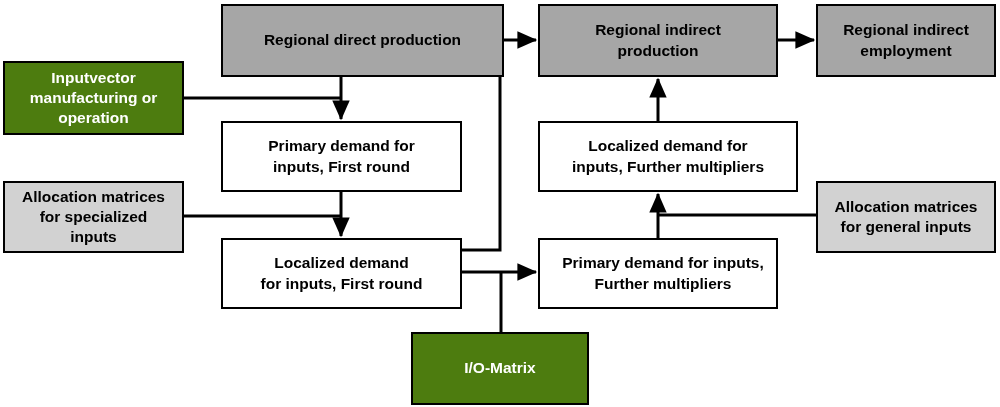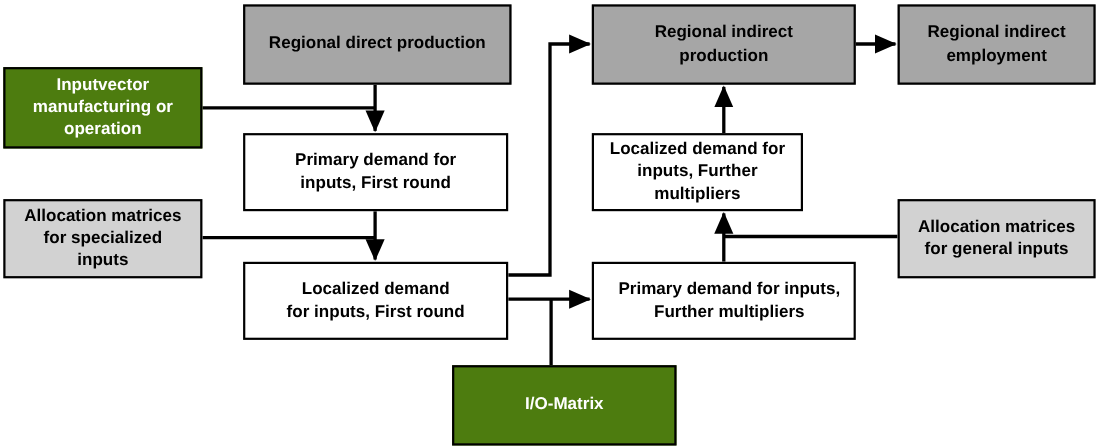--- a/index.html
+++ b/index.html
@@ -63,37 +63,37 @@
         <polyline points="462,272 536,272" fill="none" stroke="#000000" stroke-width="3" stroke-linecap="butt" stroke-linejoin="miter" marker-end="url(#arrowhead)"></polyline>
         <polyline points="501,332 501,272" fill="none" stroke="#000000" stroke-width="3" stroke-linecap="butt" stroke-linejoin="miter"></polyline>
         <polyline points="658,238 658,194" fill="none" stroke="#000000" stroke-width="3" stroke-linecap="butt" stroke-linejoin="miter" marker-end="url(#arrowhead)"></polyline>
         <polyline points="816,215 658,215" fill="none" stroke="#000000" stroke-width="3" stroke-linecap="butt" stroke-linejoin="miter"></polyline>
         <polyline points="658,121 658,79" fill="none" stroke="#000000" stroke-width="3" stroke-linecap="butt" stroke-linejoin="miter" marker-end="url(#arrowhead)"></polyline>
         <polyline points="778,40 814,40" fill="none" stroke="#000000" stroke-width="3" stroke-linecap="butt" stroke-linejoin="miter" marker-end="url(#arrowhead)"></polyline>
       </g>
   </svg>
 
   <div id="nodes-layer">
-      <div class="node fill-mid" style="left: 221px; top: 4px; width: 244px; height: 73px;"><span>Regional direct production</span></div>
+      <div class="node fill-mid" style="left: 221px; top: 4px; width: 283px; height: 73px;"><span>Regional direct production</span></div>
       <div class="node fill-dark" style="left: 3px; top: 61px; width: 181px; height: 74px;"><span>Inputvector
 manufacturing or
 operation</span></div>
       <div class="node fill-white" style="left: 221px; top: 121px; width: 241px; height: 71px; text-align: center;"><span>Primary demand for
 inputs, First round</span></div>
       <div class="node fill-light" style="left: 3px; top: 181px; width: 181px; height: 72px;"><span>Allocation matrices
 for specialized
 inputs</span></div>
       <div class="node fill-white" style="left: 221px; top: 238px; width: 241px; height: 71px; align-items: center;"><span>Localized demand
 for inputs, First round</span></div>
-      <div class="node fill-dark" style="left: 411px; top: 332px; width: 204px; height: 73px;"><span>I/O-Matrix</span></div>
+      <div class="node fill-dark" style="left: 411px; top: 332px; width: 178px; height: 73px;"><span>I/O-Matrix</span></div>
       <div class="node fill-mid" style="left: 538px; top: 4px; width: 240px; height: 73px;"><span>Regional indirect
 production</span></div>
       <div class="node fill-mid" style="left: 816px; top: 4px; width: 180px; height: 73px;"><span>Regional indirect
 employment</span></div>
-      <div class="node fill-white" style="left: 538px; top: 121px; width: 192px; height: 71px;"><span>Localized demand for
+      <div class="node fill-white" style="left: 538px; top: 121px; width: 260px; height: 71px;"><span>Localized demand for
 inputs, Further multipliers</span></div>
       <div class="node fill-white" style="left: 538px; top: 238px; width: 240px; height: 71px; padding-left: 16px;"><span>Primary demand for inputs,
 Further multipliers</span></div>
       <div class="node fill-light" style="left: 816px; top: 181px; width: 180px; height: 72px;"><span>Allocation matrices
 for general inputs</span></div>
     </div>
 
 </div>
 
 </body></html>

